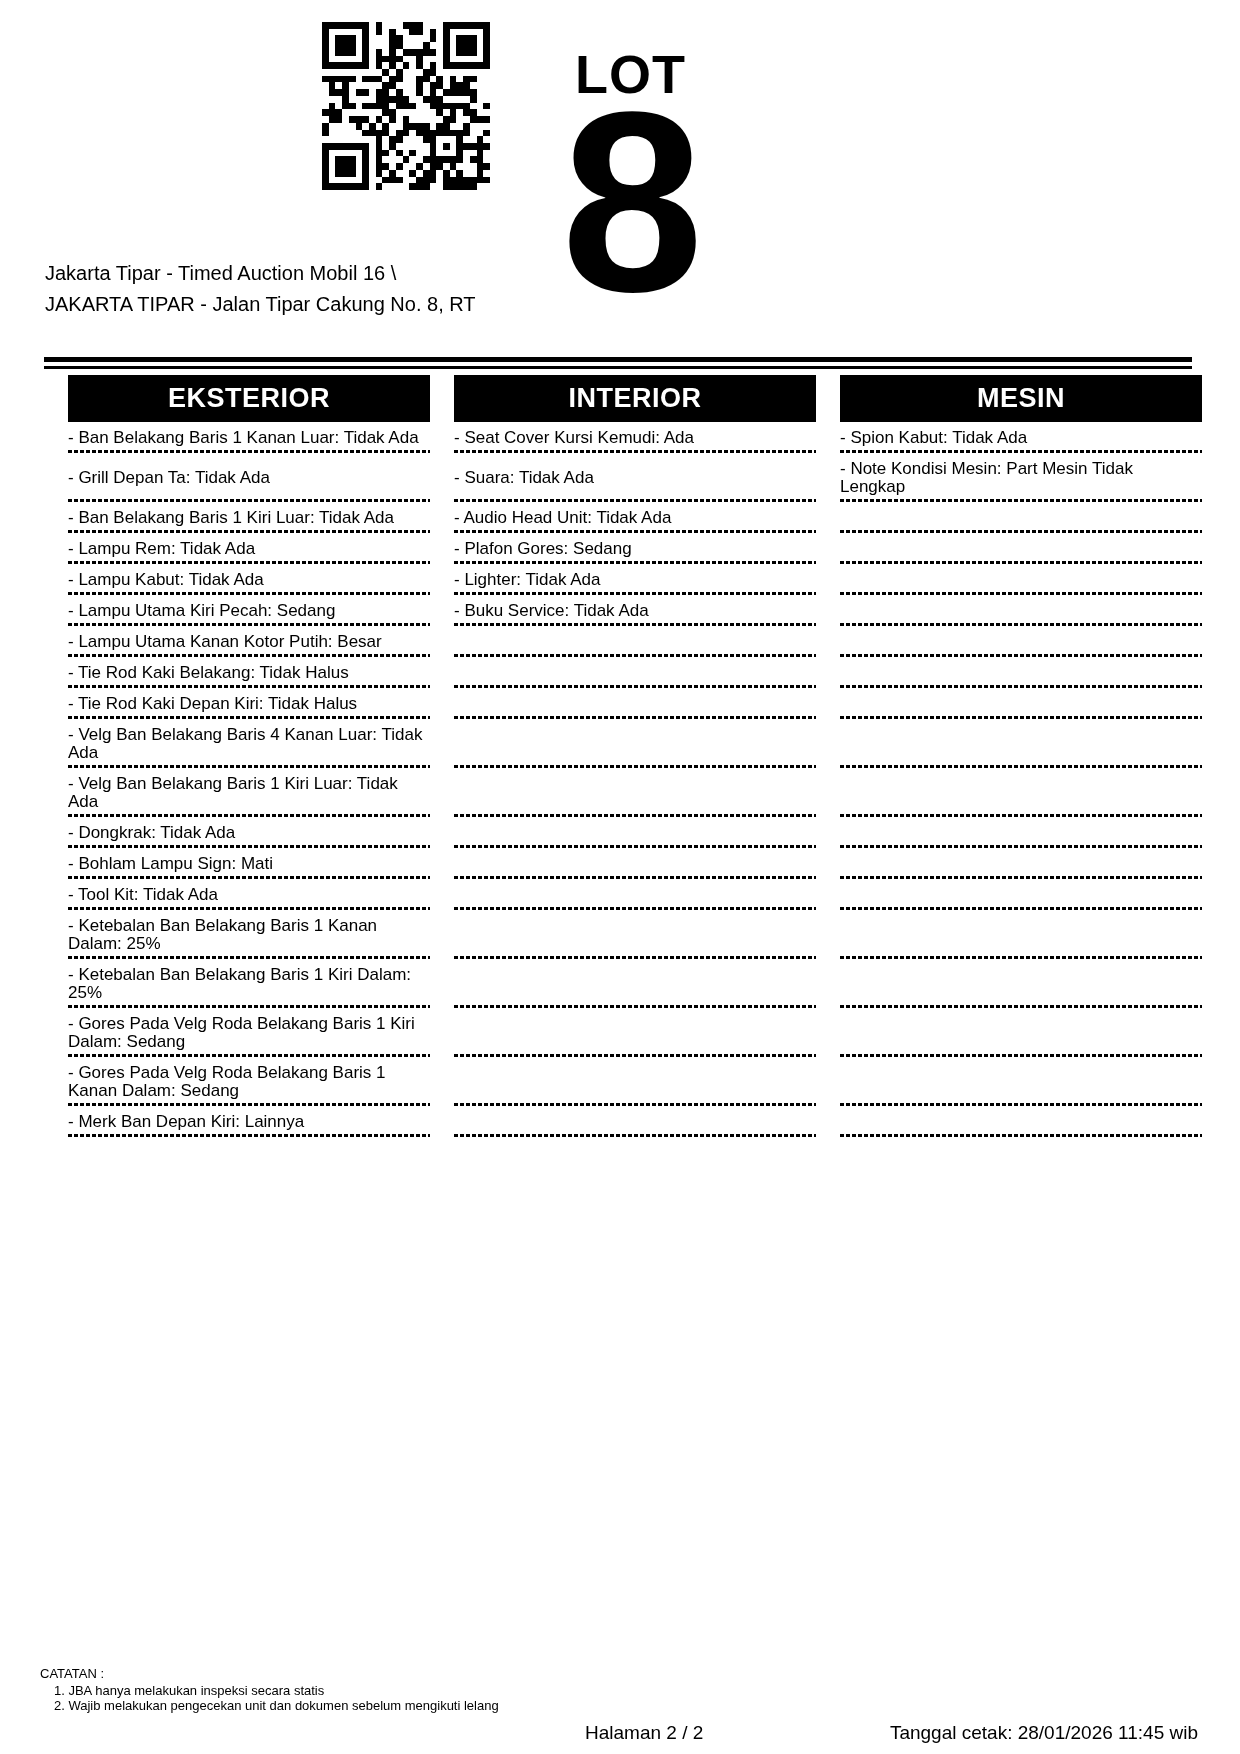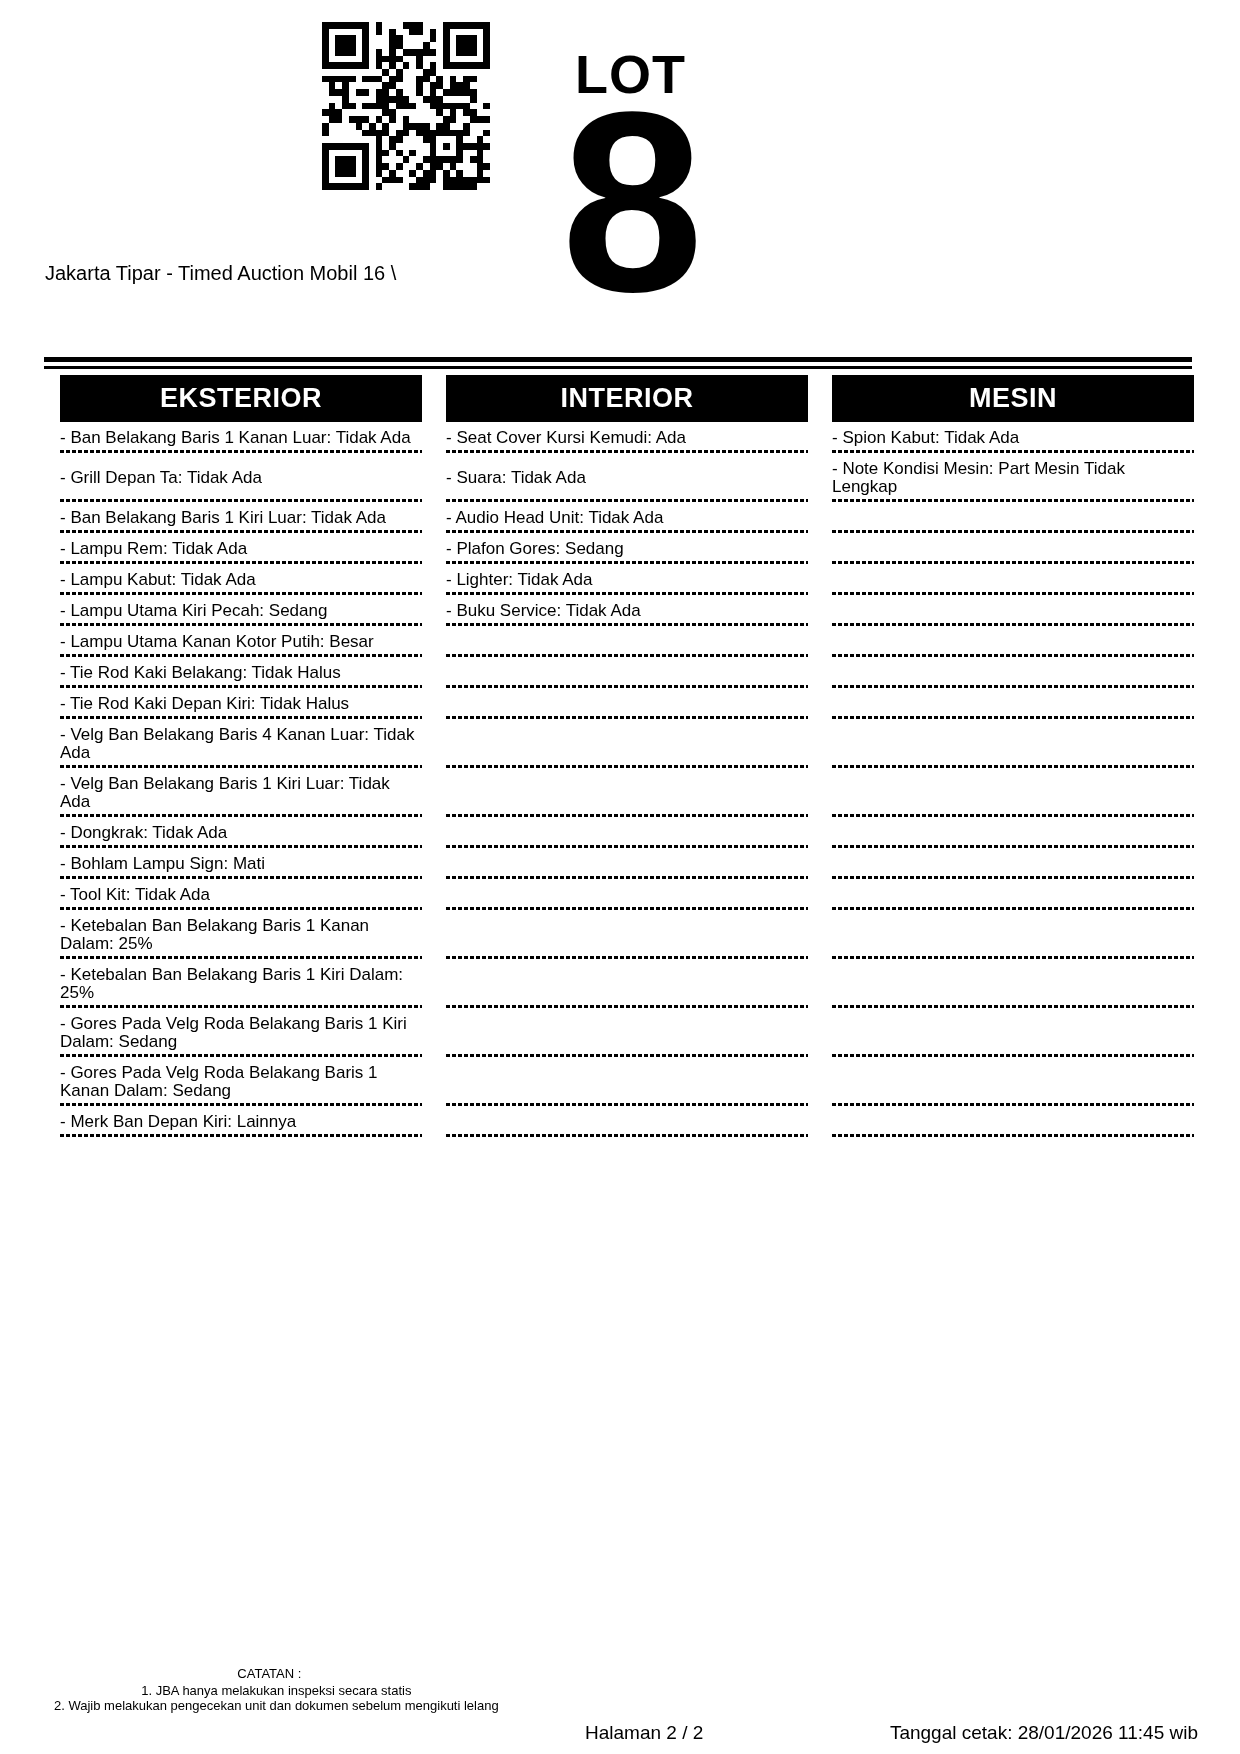--- a/index.html
+++ b/index.html
@@ -7,32 +7,32 @@
     position:relative;width:1240px;height:1754px;background:#ffffff;
     font-family:"Liberation Sans",sans-serif;color:#000;overflow:hidden;
   }
   .qr{position:absolute;left:322px;top:22px;width:168px;height:168px;}
   .lot-block{position:absolute;left:533px;top:47px;width:195px;text-align:center;}
   .lot-label{font-size:54px;font-weight:bold;line-height:1;letter-spacing:1px;}
   .lot-number{font-size:256px;font-weight:bold;line-height:0.76;margin-top:4px;letter-spacing:-4px;}
   .address{position:absolute;left:45px;top:258px;font-size:20px;line-height:31px;white-space:pre;}
   .divider{position:absolute;left:44px;top:357px;width:1148px;height:4px;
     border-top:5px solid #000;border-bottom:3px solid #000;}
-  table.cond{position:absolute;left:36px;top:375px;border-collapse:separate;border-spacing:24px 0;table-layout:fixed;}
+  table.cond{position:absolute;left:44px;top:375px;border-collapse:separate;border-spacing:24px 0;table-layout:fixed;}
   table.cond th{
     width:360px;height:47px;background:#000;color:#fff;
     font-size:27px;font-weight:bold;text-align:center;vertical-align:middle;padding:0;letter-spacing:0.5px;
   }
   table.cond td{
     width:360px;vertical-align:middle;font-size:17px;line-height:18px;
     padding:7px 2px 6px 0;word-wrap:break-word;
     background-image:repeating-linear-gradient(to right,#000 0,#000 4px,transparent 4px,transparent 6px);
     background-size:100% 3px;background-repeat:no-repeat;background-position:left bottom;
   }
-  .notes{position:absolute;left:40px;top:1666px;font-size:13px;line-height:15px;text-align:center;}
+  .notes{position:absolute;left:40px;top:1666px;font-size:13px;line-height:15px;}
   .notes-title{margin-bottom:2px;}
   .note-item{padding-left:14px;}
   .page-num{position:absolute;left:585px;top:1722px;font-size:19px;}
   .print-date{position:absolute;right:42px;top:1722px;font-size:19px;text-align:right;}
 </style>
 </head>
 <body>
 
 <div class="page">
 
@@ -361,21 +361,21 @@
       <rect x="20" y="24" width="1" height="1"></rect>
       <rect x="21" y="24" width="1" height="1"></rect>
       <rect x="22" y="24" width="1" height="1"></rect>
     </svg>
 
   <div class="lot-block">
     <div class="lot-label">LOT</div>
     <div class="lot-number">8</div>
   </div>
 
-  <div class="address"><div>Jakarta Tipar - Timed Auction Mobil 16 \</div></div>
+  <div class="address"><div>Jakarta Tipar - Timed Auction Mobil 16 \</div><div>JAKARTA TIPAR - Jalan Tipar Cakung No. 8, RT</div></div>
 
   <div class="divider"></div>
 
   <table class="cond">
     <thead>
       <tr>
           <th>EKSTERIOR</th>
           <th>INTERIOR</th>
           <th>MESIN</th>
         </tr>

